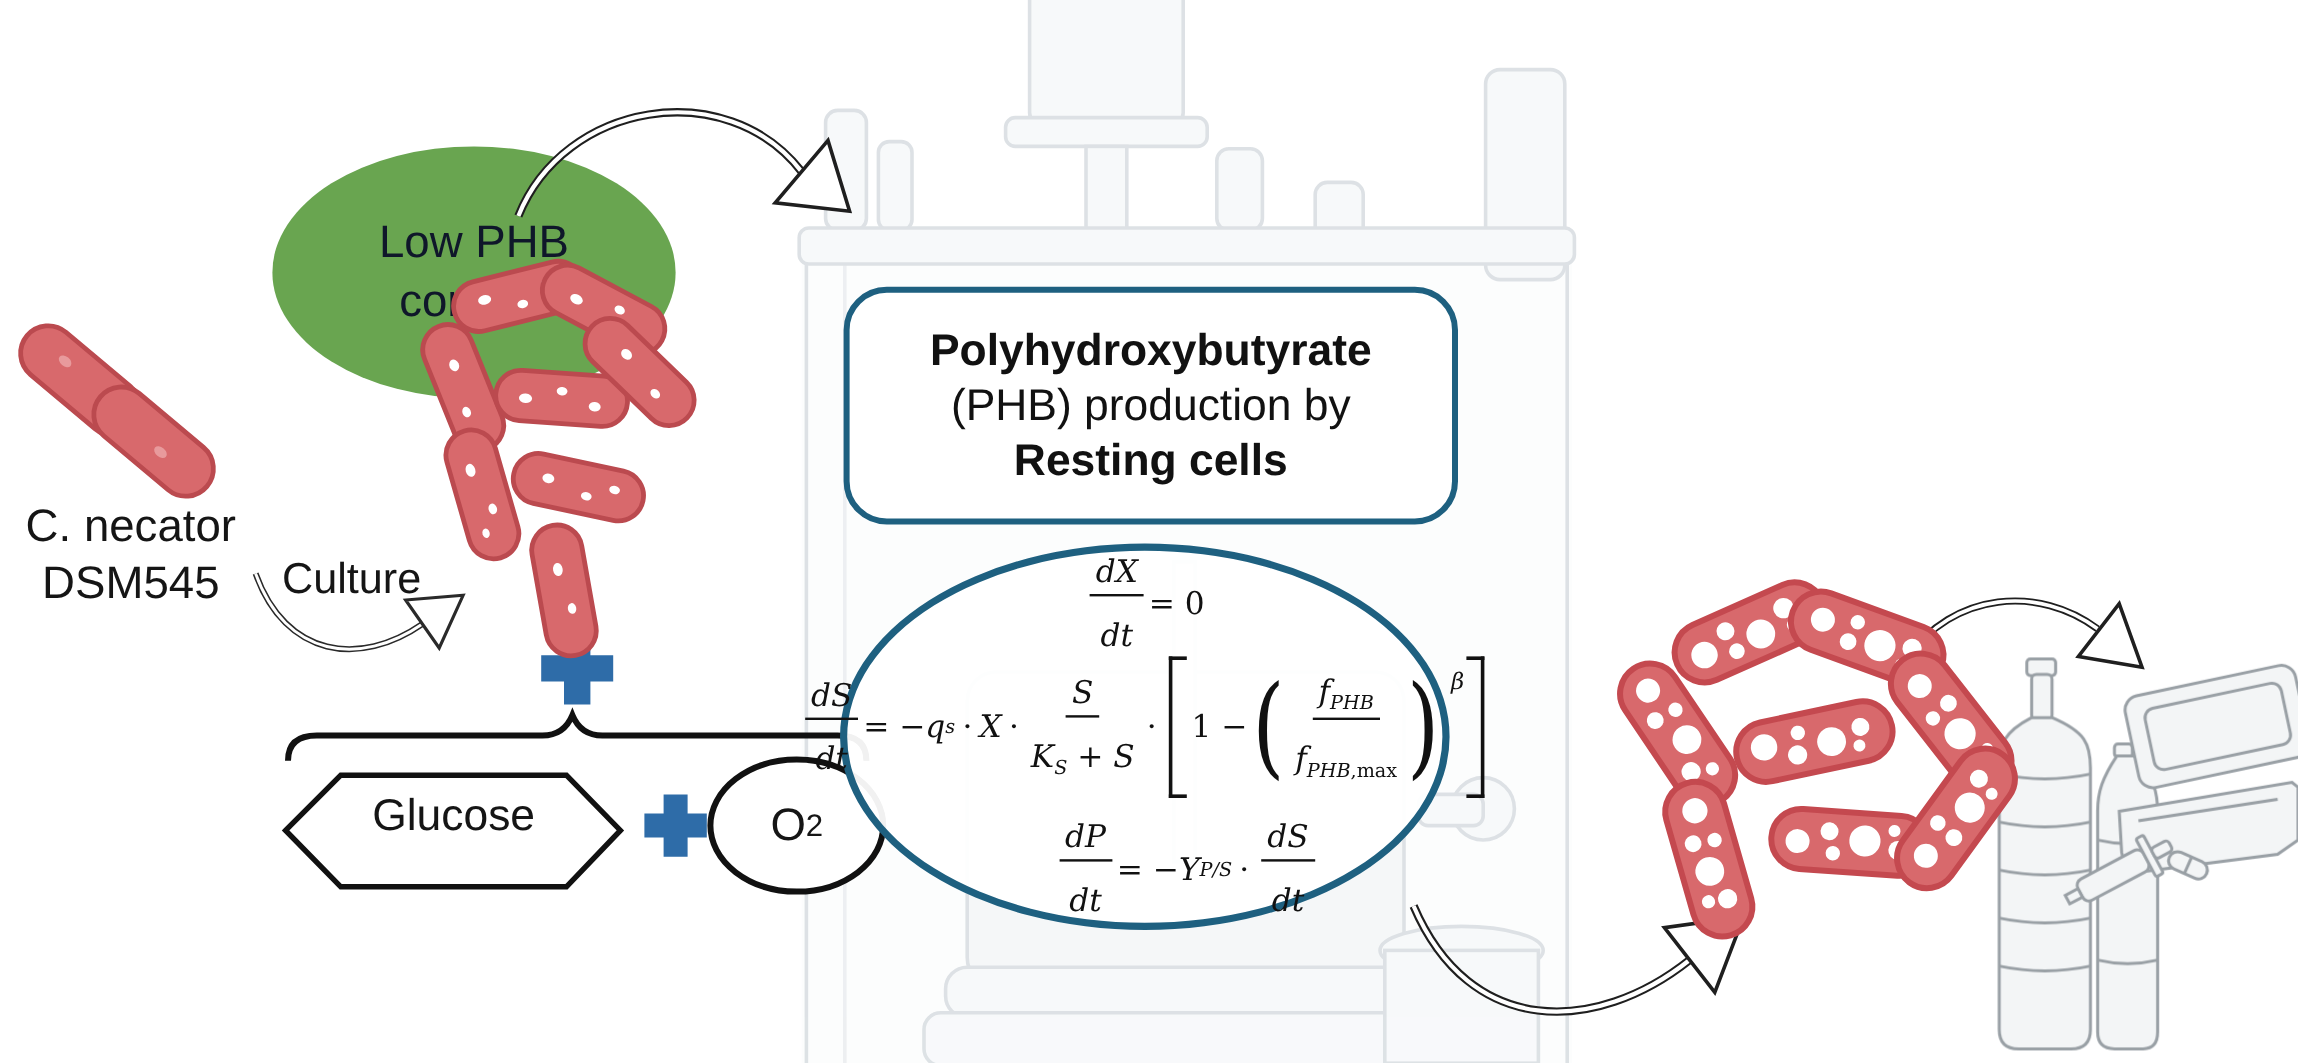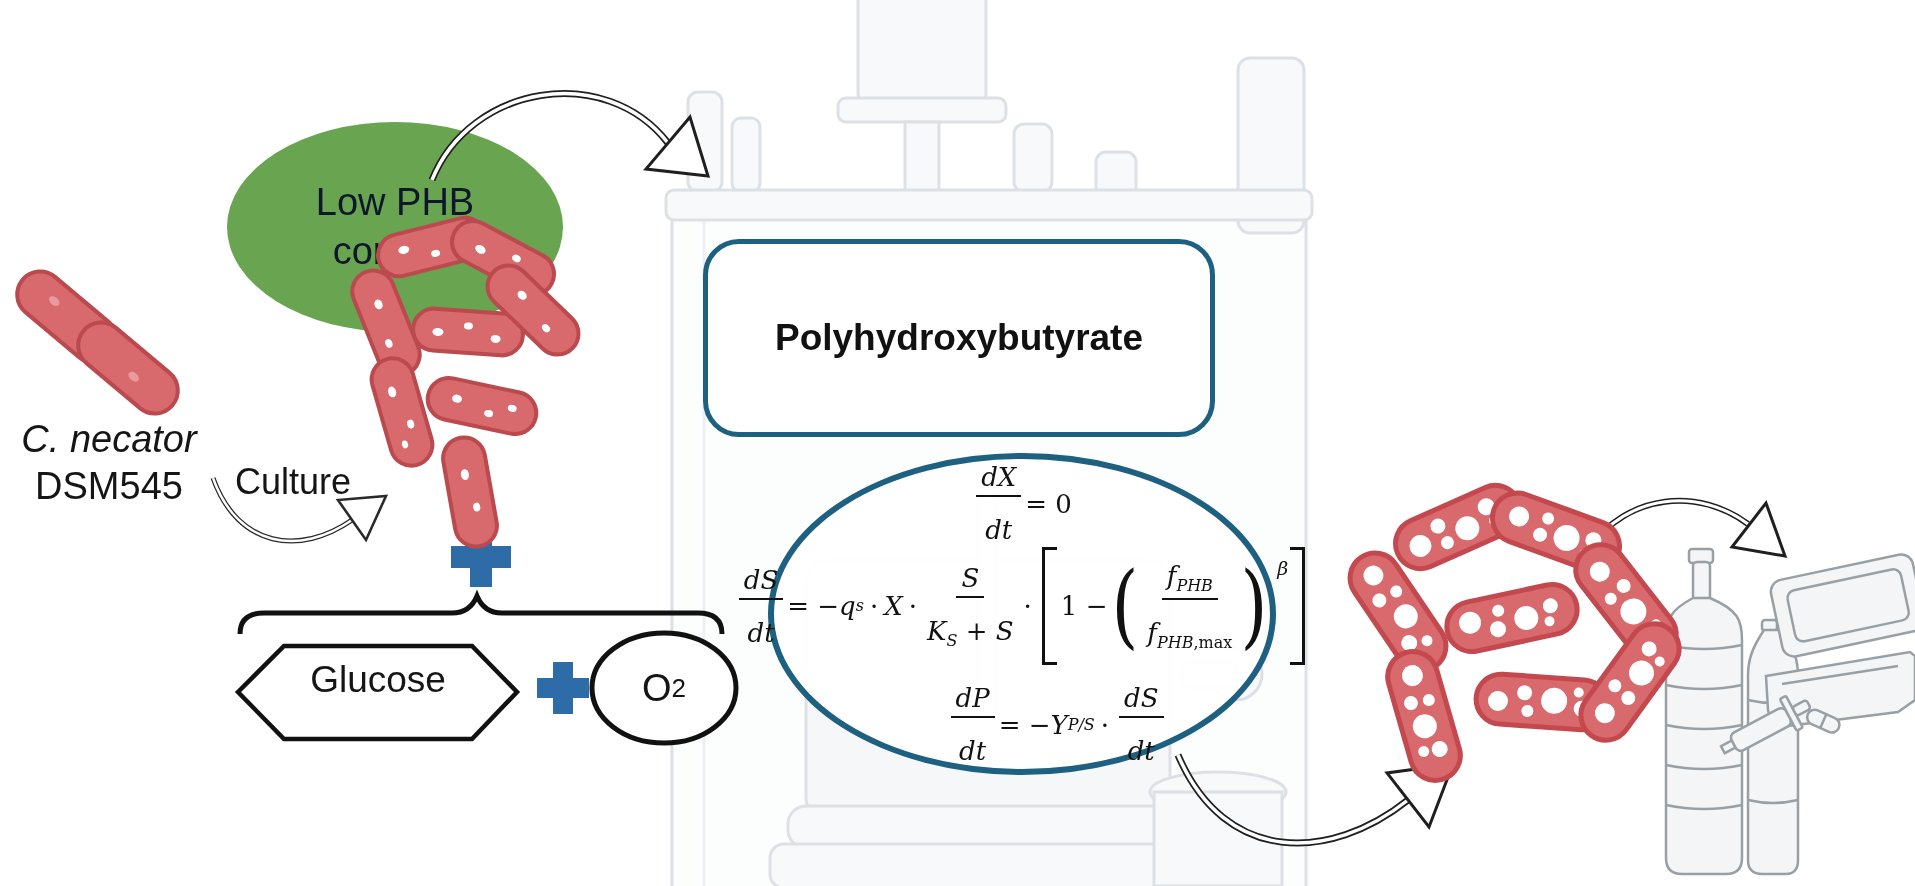--- a/index.html
+++ b/index.html
@@ -7,30 +7,30 @@
           font-family:"Liberation Sans",sans-serif;color:#151515;}
   .layer{position:absolute;left:0;top:0;width:1915px;height:886px;}
   .z0{z-index:0}.z1{z-index:1}.z2{z-index:2}.z3{z-index:3}
 
   .green-ellipse{position:absolute;border-radius:50%;background:#69a550;
      display:flex;flex-direction:column;align-items:center;justify-content:center;
      font-size:38px;line-height:49px;color:#0f172a;z-index:1;text-align:center;}
 
   .label{position:absolute;z-index:4;}
   .strain{left:0;top:416px;width:218px;text-align:center;font-size:38px;line-height:47px;}
-  .strain .it{font-style:italic;}
+  .strain .it{}
   .culture{left:235px;top:461px;font-size:36px;}
 
   .title-box{position:absolute;left:703px;top:239px;width:512px;height:198px;box-sizing:border-box;
      border:5px solid #1e6080;border-radius:36px;background:#fff;z-index:4;
      display:flex;flex-direction:column;justify-content:center;
      font-size:37px;line-height:46px;text-align:center;color:#111;}
   .bold{font-weight:bold;}
 
-  .eq-ellipse{position:absolute;left:768px;top:453px;width:508px;height:322px;box-sizing:border-box;
+  .eq-ellipse{position:absolute;left:700px;top:453px;width:508px;height:322px;box-sizing:border-box;
      border:6px solid #1e6080;border-radius:50%;background:rgba(255,255,255,0.94);z-index:4;
      display:flex;flex-direction:column;align-items:center;justify-content:center;}
   .eq{font-family:"DejaVu Serif",serif;font-style:italic;font-size:26px;color:#111;
       display:flex;align-items:center;justify-content:center;white-space:nowrap;}
   .eq .rm{font-style:normal;}
   .eq sub{font-size:16px;line-height:1;}
   .frac{display:inline-flex;flex-direction:column;align-items:center;margin:0 4px;}
   .frac .top{padding:0 5px 3px;border-bottom:2.5px solid #111;text-align:center;}
   .frac .bot{padding-top:18px;text-align:right;}
   .op{margin:0 6px;font-style:normal;}
@@ -324,20 +324,22 @@
   <div class="label culture">Culture</div>
 
   <div class="glucose-label">Glucose</div>
   <div class="o2-label">
       <span>O</span>
       <sub>2</sub>
     </div>
 
   <div class="title-box">
     <div class="bold">Polyhydroxybutyrate</div>
+    <div>(PHB) production by</div>
+    <div class="bold">Resting cells</div>
   </div>
 
   <div class="eq-ellipse">
     <div class="eq">
       <span class="frac">
           <span class="top">dX</span>
           <span class="bot">dt</span>
         </span>
       <span class="rm">= 0</span>
     </div>

